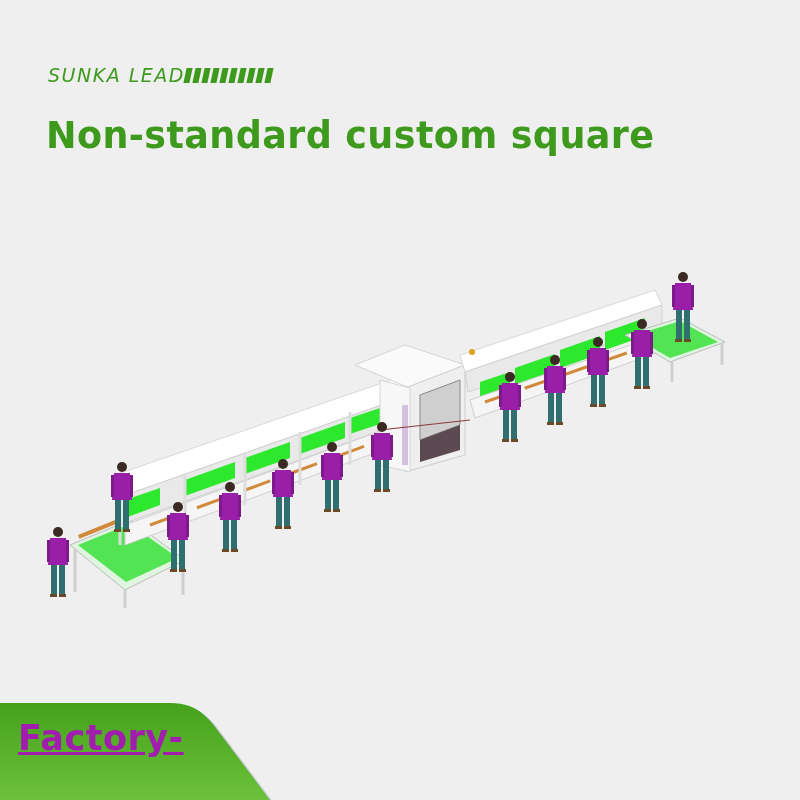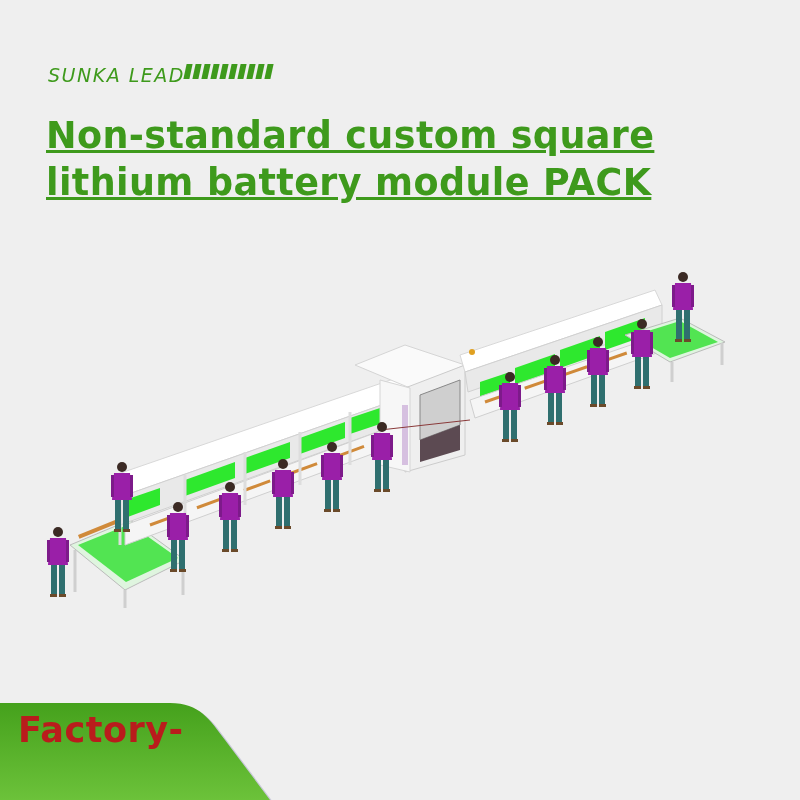--- a/index.html
+++ b/index.html
@@ -4,49 +4,48 @@
 <style>
   html, body { margin: 0; padding: 0; }
   body {
     width: 800px; height: 800px; overflow: hidden;
     background: #efefef;
     font-family: "DejaVu Sans", sans-serif;
     position: relative;
   }
   .brand {
     position: absolute; left: 48px; top: 64px;
-    display: flex; 
+    display: flex; align-items: center; 
   }
   .brand-name {
     font-family: "DejaVu Sans", sans-serif;
     font-style: italic; font-size: 19px; letter-spacing: 1.5px;
     color: #3e9a1c;
   }
   .brand-stripes { display: flex; gap: 3px; }
   .brand-stripes span {
     width: 6px; height: 15px; background: #3e9a1c;
     transform: skewX(-12deg); display: block;
   }
   .headline {
     position: absolute; left: 46px; top: 112px; width: 720px;
     font-family: "DejaVu Sans", sans-serif; font-weight: bold;
     font-size: 36.5px; line-height: 47px; color: #3e9a1c;
     letter-spacing: 0.4px;
-    text-decoration: underline;
   }
   .headline div { white-space: nowrap; }
   .scene { position: absolute; left: 0; top: 270px; width: 800px; height: 340px; }
   .badge {
     position: absolute; left: 0; top: 695px; width: 290px; height: 105px;
   }
   .badge svg { position: absolute; left: 0; top: 0; }
   .badge-text {
-    position: absolute; left: 18px; top: 12px;
+    position: absolute; left: 18px; top: 20px;
     font-family: "DejaVu Sans", sans-serif; font-weight: bold;
-    font-size: 35px; line-height: 46px; color: #b91c1c; letter-spacing: 0.5px;
+    font-size: 35px; line-height: 46px; color: #a21caf; letter-spacing: 0.5px; text-decoration: underline;
   }
 </style>
 </head>
 <body>
 
 <div class="brand">
   <span class="brand-name">SUNKA LEAD</span>
   <span class="brand-stripes">
     <span></span>
       <span></span>
@@ -56,21 +55,20 @@
     <span></span>
       <span></span>
       <span></span>
       <span></span>
       <span></span>
   </span>
 </div>
 
 <div class="headline">
   <div>Non-standard custom square</div>
-  <div>lithium battery module PACK</div>
 </div>
 
 <div class="scene">
   <svg width="800" height="340" viewBox="0 270 800 340" xmlns="http://www.w3.org/2000/svg">
     <defs>
       <g id="worker">
         <circle cx="0" cy="-58" r="5" fill="#3b2a24"></circle>
         <path d="M-8,-52 L8,-52 L10,-25 L-10,-25 Z" fill="#9a1fa8"></path>
         <rect x="-11" y="-50" width="3" height="22" fill="#7d1a8a"></rect>
         <rect x="8" y="-50" width="3" height="22" fill="#7d1a8a"></rect>

